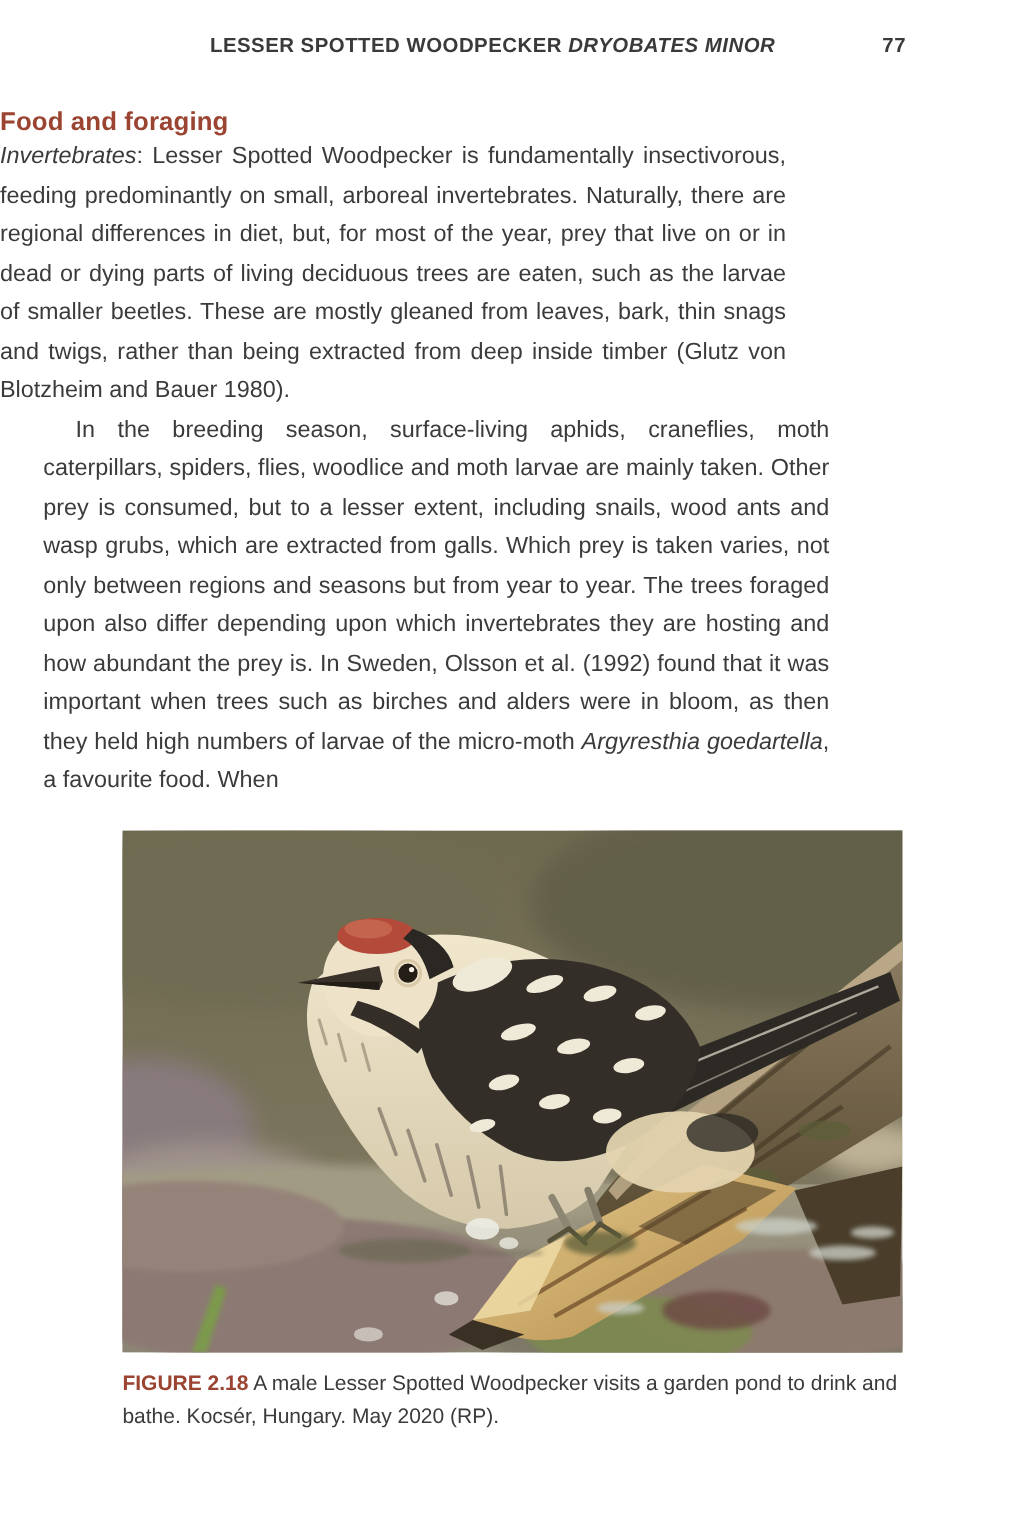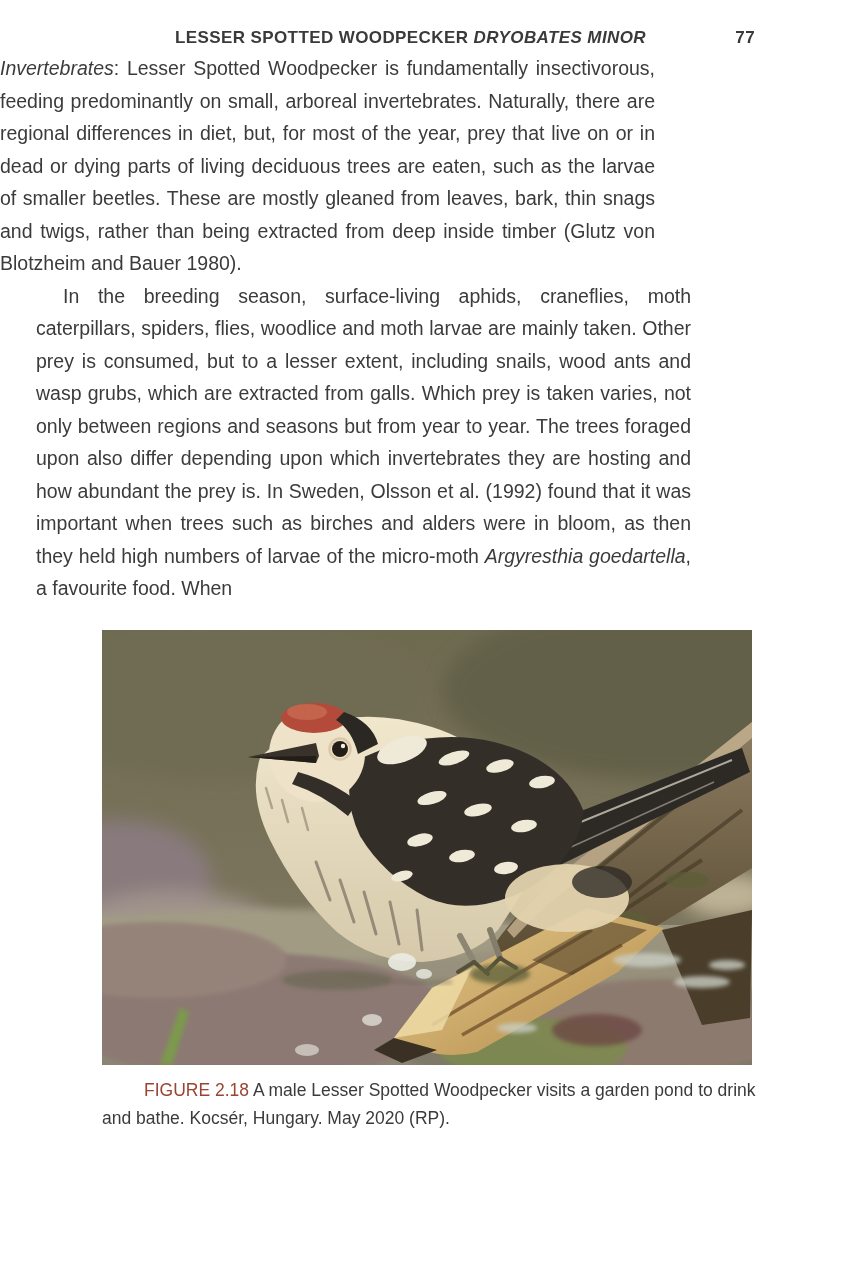--- a/index.html
+++ b/index.html
@@ -25,33 +25,34 @@
 
   h2.section{margin:37px 0 0 0;font-size:21.5px;font-weight:bold;
              color:#9a4431;letter-spacing:.1px;}
   .after-heading{margin-top:19px;}
 
   
   .figure{margin-top:25px;width:650px;margin-left:2px;}
   .photo{display:block;width:650px;height:435px;}
   .caption{margin-top:11px;width:655px;margin-left:2px;
            font-size:17.5px;line-height:28px;color:#3b3b3b;text-align:left;}
-  .caption .fig-label{font-weight:normal;color:#9a4431;margin-left:42px;}
+  .caption .fig-label{font-weight:bold;color:#9a4431;}
 </style>
 </head>
 <body>
 
 <div class="page">
 
   <div class="col runhead">
     <span class="titlewrap"><span>LESSER SPOTTED WOODPECKER</span>&nbsp;<span class="it">DRYOBATES MINOR</span></span>
     <span class="pageno">77</span>
   </div>
 
 
+  <h2 class="col section">Food and foraging</h2>
 
   <p class="col bodytext para after-heading"><span class="it">Invertebrates</span><span>: Lesser Spotted Woodpecker is fundamentally insectivorous, feeding predominantly on small, arboreal invertebrates. Naturally, there are regional differences in diet, but, for most of the year, prey that live on or in dead or dying parts of living deciduous trees are eaten, such as the larvae of smaller beetles. These are mostly gleaned from leaves, bark, thin snags and twigs, rather than being extracted from deep inside timber (Glutz von Blotzheim and Bauer 1980).</span></p>
   <p class="col bodytext para indent"><span>In the breeding season, surface-living aphids, craneflies, moth caterpillars, spiders, flies, woodlice and moth larvae are mainly taken. Other prey is consumed, but to a lesser extent, including snails, wood ants and wasp grubs, which are extracted from galls. Which prey is taken varies, not only between regions and seasons but from year to year. The trees foraged upon also differ depending upon which invertebrates they are hosting and how abundant the prey is. In Sweden, Olsson et al. (1992) found that it was important when trees such as birches and alders were in bloom, as then they held high numbers of larvae of the micro-moth </span><span class="it">Argyresthia goedartella</span><span>, a favourite food. When</span></p>
 
   <figure class="col figure" style="margin-left:102px;margin-right:0;margin-bottom:0;">
     <svg class="photo" viewBox="0 0 650 435" xmlns="http://www.w3.org/2000/svg">
       <defs>
         <linearGradient id="gBg" x1="0" y1="0" x2="0" y2="1">
           <stop offset="0" stop-color="#6e6a50"></stop>
             <stop offset=".55" stop-color="#7a735b"></stop>

